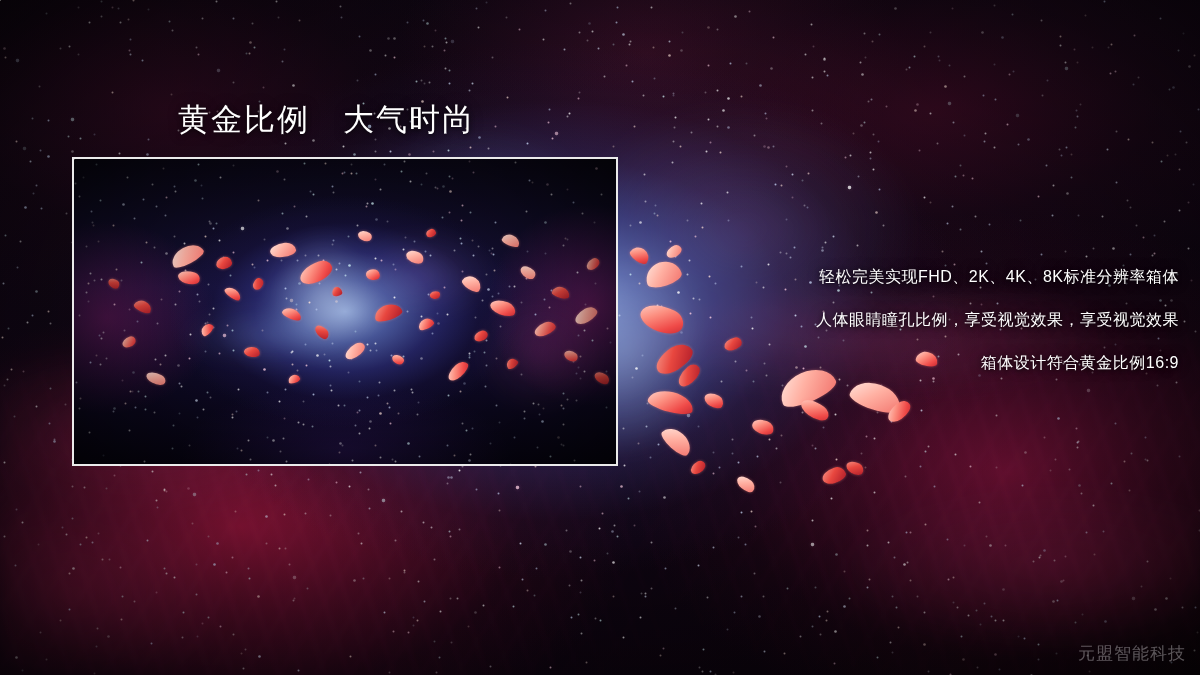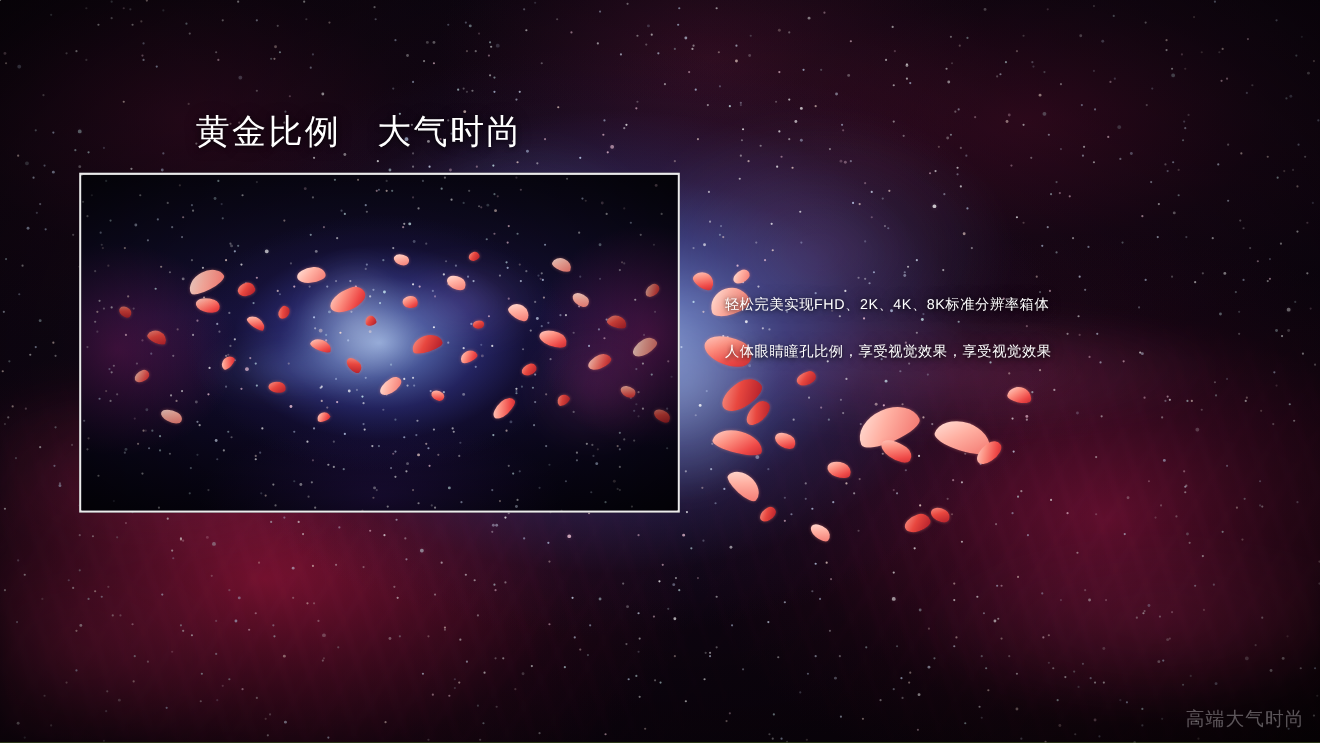--- a/index.html
+++ b/index.html
@@ -10,21 +10,21 @@
   }
   body {
     font-family: "Liberation Sans", "DejaVu Sans", sans-serif;
   }
 
   #slide {
     position: relative;
     width: 1200px;
     height: 675px;
     overflow: hidden;
-    background: #4d7c0f;
+    background: #c2410c;
   }
 
   
   .bg-layer {
     position: absolute;
     inset: 0;
     pointer-events: none;
   }
 
   
@@ -190,25 +190,26 @@
   }
 
   #body-text {
     position: absolute;
     left: 659px;
     top: 255px;
     width: 520px;
   }
   #body-text .line {
     color: #ffffff;
-    font-size: 13px;
+    font-size: 16px;
     line-height: 43px;
     letter-spacing: 0.5px;
     white-space: pre;
     text-shadow: 0 1px 4px rgba(0,0,0,0.75), 0 0 12px rgba(0,0,0,0.5);
+    text-align: right;
   }
 
   #watermark {
     position: absolute;
     right: 14px;
     bottom: 10px;
     font-size: 17px;
     letter-spacing: 1px;
     color: rgba(205,200,205,0.42);
     white-space: pre;
@@ -298,17 +299,18 @@
         <div class="petal dark" style="left: 520px; top: 214px; width: 16px; height: 10px; transform: rotate(34deg);"></div>
       </div>
     <div id="photo-vignette"></div>
   </div>
 
   <div id="title">黄金比例　大气时尚</div>
 
   <div id="body-text">
     <div class="line">轻松完美实现FHD、2K、4K、8K标准分辨率箱体</div>
     <div class="line">人体眼睛瞳孔比例，享受视觉效果，享受视觉效果</div>
+    <div class="line">箱体设计符合黄金比例16:9</div>
   </div>
 
-  <div id="watermark">高端大气时尚</div>
+  <div id="watermark">元盟智能科技</div>
 
 </div>
 
 </body></html>

